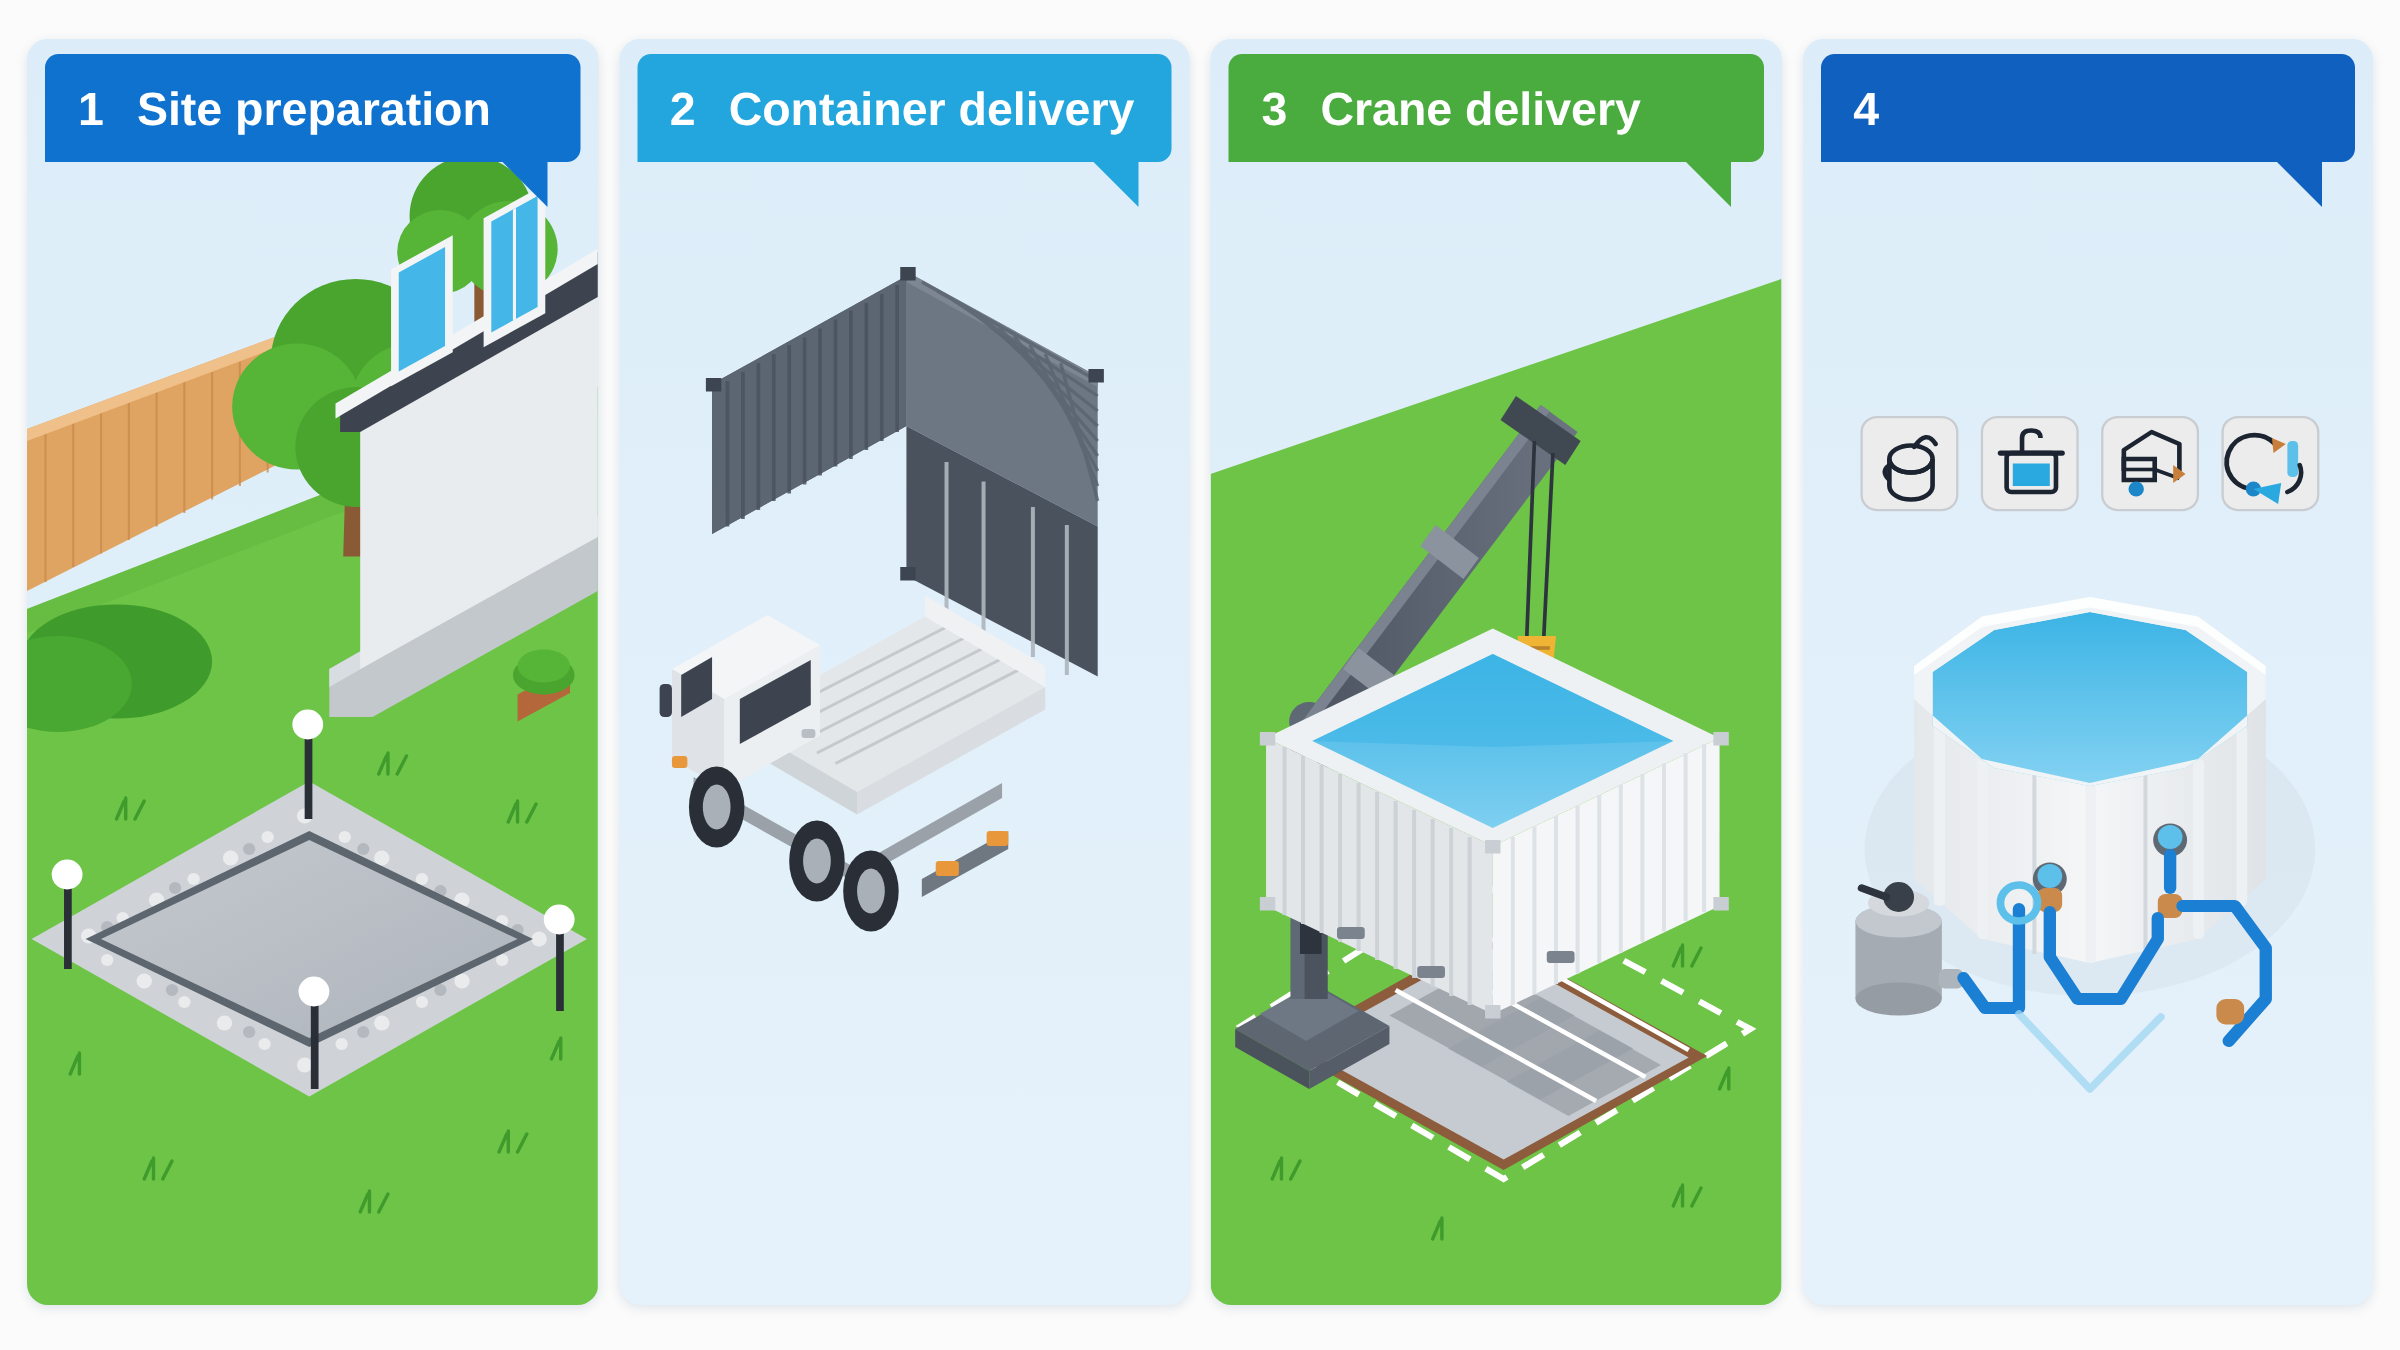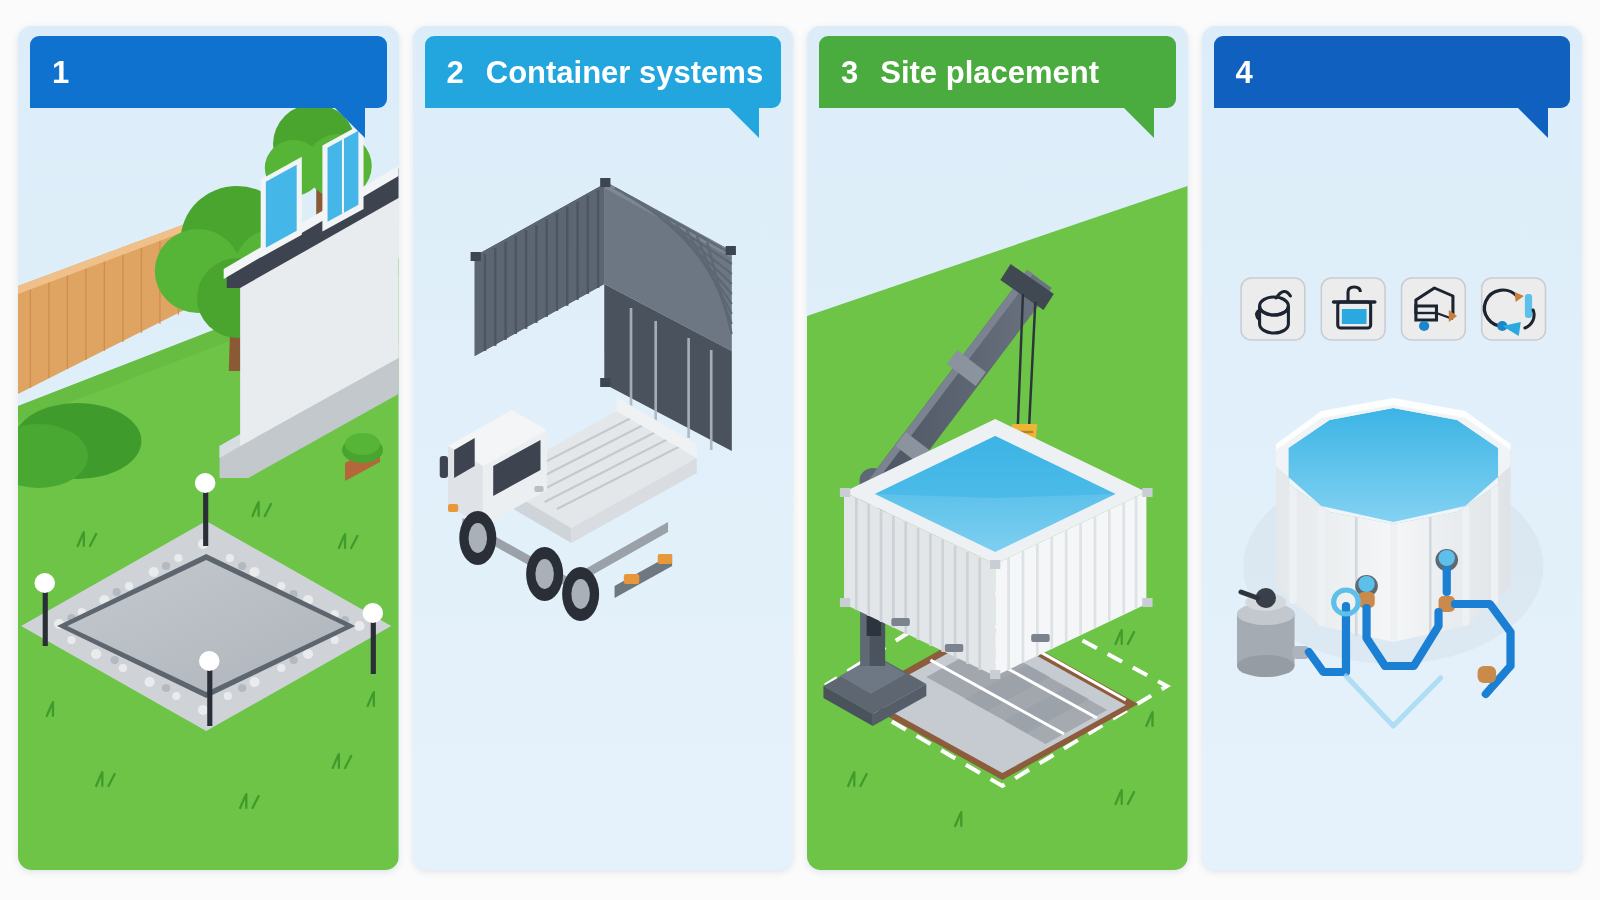--- a/index.html
+++ b/index.html
@@ -214,20 +214,21 @@
           <path d="M76 760 l5 -12 M82 760 l0 -14 M88 760 l6 -12"></path>
           <path d="M306 742 l5 -12 M312 742 l0 -14 M318 742 l6 -12"></path>
           <path d="M216 782 l5 -12 M222 782 l0 -14 M228 782 l6 -12"></path>
           <path d="M28 690 l5 -12 M34 690 l0 -14"></path>
           <path d="M340 680 l5 -12 M346 680 l0 -14"></path>
         </g>
       </svg>
     </div>
     <div class="banner" style="background:#0f72ce">
       <span class="num">1</span>
+      <span class="ttl">Site preparation</span>
     </div>
     <div class="tail" style="--tailc:#0f72ce"></div>
   </div>
 
   <div class="panel">
     <div class="scene">
       <svg class="art" viewBox="0 0 370 844" preserveAspectRatio="none">
         <defs>
           <linearGradient id="p2sky" x1="0" y1="0" x2="0" y2="1">
             <stop offset="0" stop-color="#dcedf9"></stop>
@@ -322,21 +323,21 @@
           </g>
 
           <path d="M196 560 L252 528 L252 540 L196 572 Z" fill="#6f7780"></path>
           <rect x="205" y="548" width="15" height="10" rx="2" fill="#e8973a"></rect>
           <rect x="238" y="528" width="14" height="10" rx="2" fill="#e8973a"></rect>
         </g>
       </svg>
     </div>
     <div class="banner" style="background:#23a6dd">
       <span class="num">2</span>
-      <span class="ttl">Container systems</span>
+      <span class="ttl">Container delivery</span>
     </div>
     <div class="tail" style="--tailc:#23a6dd"></div>
   </div>
 
   <div class="panel">
     <div class="scene">
       <svg class="art" viewBox="0 0 370 844" preserveAspectRatio="none">
         <defs>
           <linearGradient id="p3sky" x1="0" y1="0" x2="0" y2="1">
             <stop offset="0" stop-color="#dcedf9"></stop>
@@ -468,21 +469,21 @@
           <path d="M300 618 l5 -12 M306 618 l0 -14 M312 618 l6 -12"></path>
           <path d="M330 700 l5 -12 M336 700 l0 -14"></path>
           <path d="M40 760 l5 -12 M46 760 l0 -14 M52 760 l6 -12"></path>
           <path d="M300 778 l5 -12 M306 778 l0 -14 M312 778 l6 -12"></path>
           <path d="M144 800 l5 -12 M150 800 l0 -14"></path>
         </g>
       </svg>
     </div>
     <div class="banner" style="background:#4aac3e">
       <span class="num">3</span>
-      <span class="ttl">Site placement</span>
+      <span class="ttl">Crane delivery</span>
     </div>
     <div class="tail" style="--tailc:#4aac3e"></div>
   </div>
 
   <div class="panel">
     <div class="scene">
       <svg class="art" viewBox="0 0 370 844" preserveAspectRatio="none">
         <defs>
           <linearGradient id="p4sky" x1="0" y1="0" x2="0" y2="1">
             <stop offset="0" stop-color="#dcedf9"></stop>

